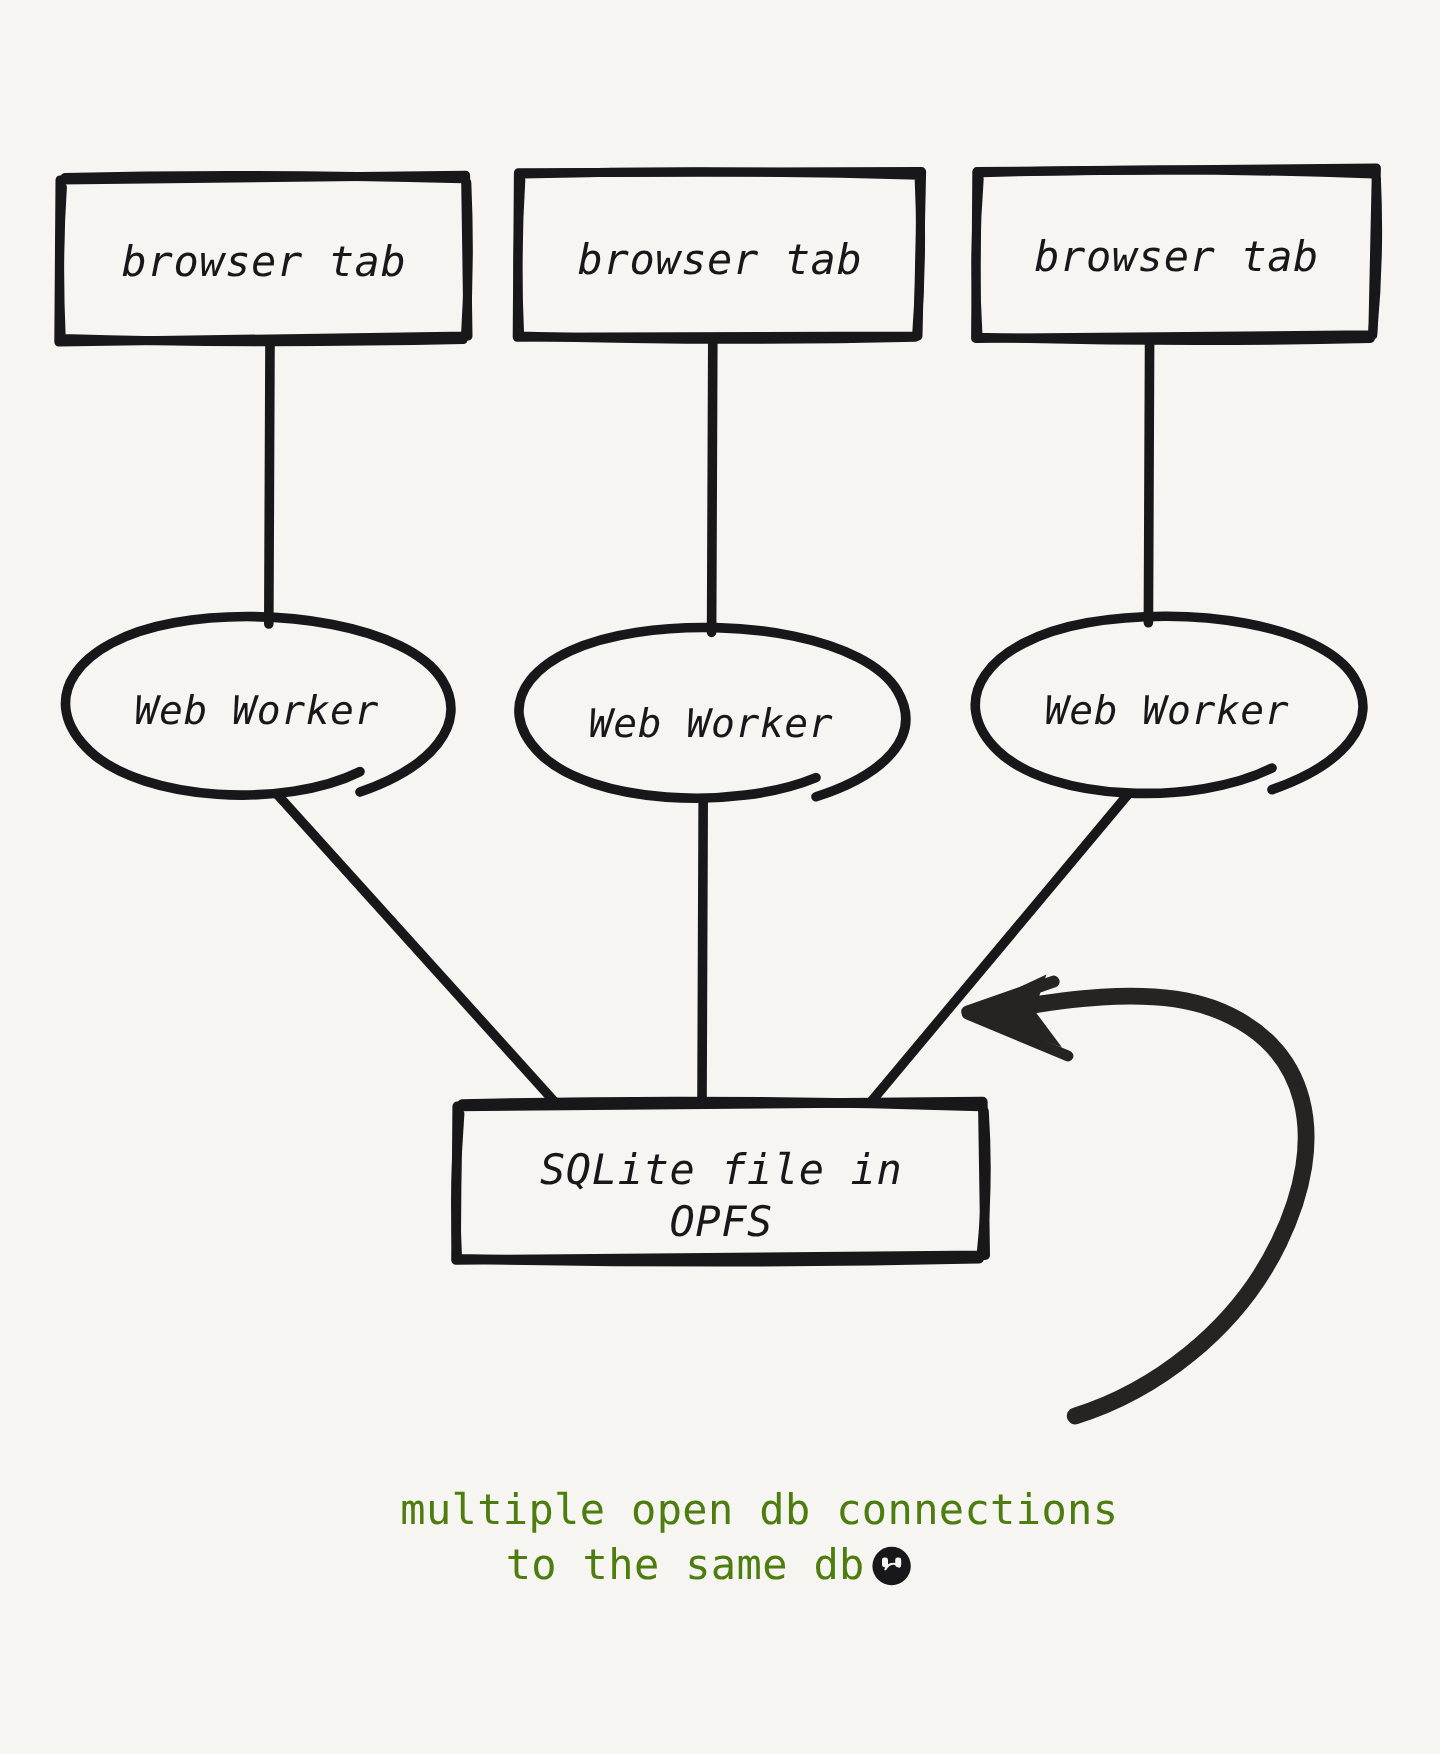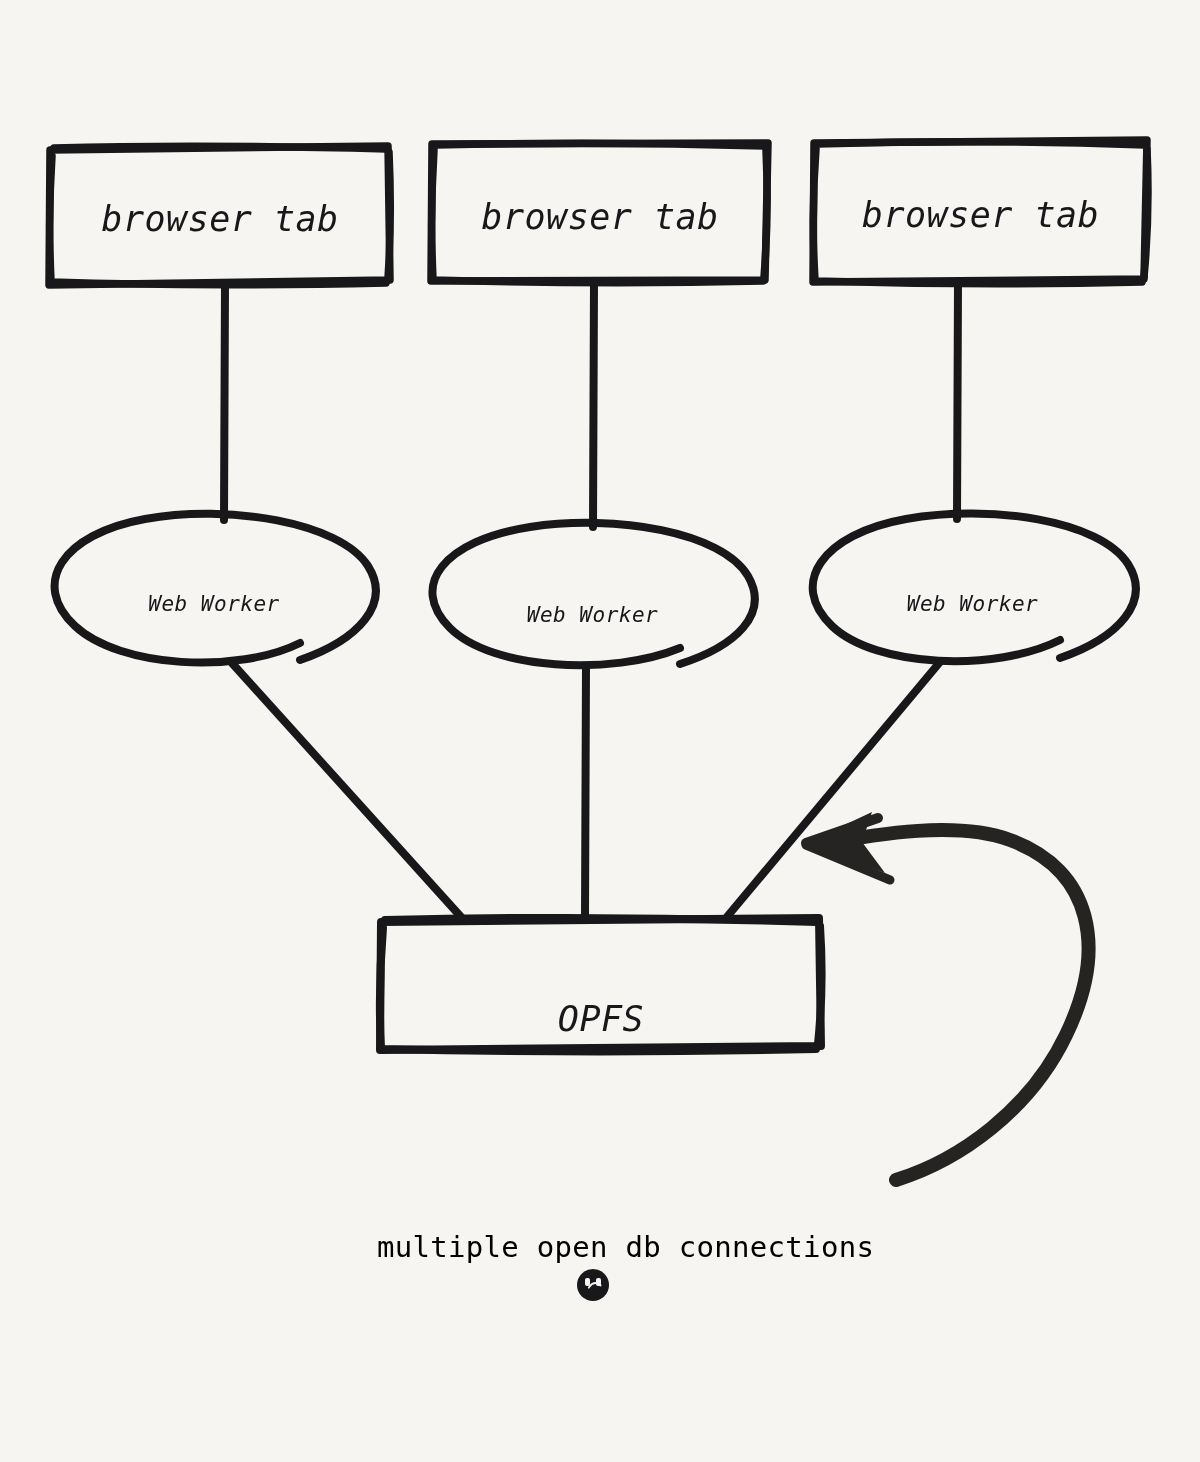--- a/index.html
+++ b/index.html
@@ -34,31 +34,30 @@
     white-space: pre;
     line-height: 1.22;
     letter-spacing: 0.5px;
     pointer-events: none;
     font-style: italic;
   }
   .tab-label {
     font-size: 35px;
   }
   .worker-label {
-    font-size: 21px;
-    margin-top: 20px;
+    font-size: 33px;
   }
   .store-label {
     font-size: 35px;
   }
   .caption {
     position: absolute;
     font-family: "DejaVu Sans Mono", "Liberation Mono", monospace;
-    font-size: 29px;
-    color: #000000;
+    font-size: 35px;
+    color: #4d7c0f;
     text-align: center;
     white-space: pre;
     line-height: 1.32;
     letter-spacing: 0.3px;
   }
   .sad-face {
     display: inline-block;
     width: 32px;
     height: 32px;
     border-radius: 50%;
@@ -162,19 +161,19 @@
   </svg>
 
   <div class="node-label tab-label" style="left:50px; top:198px; width:340px;">browser tab</div>
   <div class="node-label tab-label" style="left:432px; top:196px; width:336px;">browser tab</div>
   <div class="node-label tab-label" style="left:814px; top:194px; width:333px;">browser tab</div>
 
   <div class="node-label worker-label" style="left:55px; top:572px; width:318px;">Web Worker</div>
   <div class="node-label worker-label" style="left:435px; top:583px; width:315px;">Web Worker</div>
   <div class="node-label worker-label" style="left:815px; top:572px; width:315px;">Web Worker</div>
 
-  <div class="node-label store-label" style="left:381px; top:955px; width:440px;"><br><span>OPFS</span></div>
+  <div class="node-label store-label" style="left:381px; top:955px; width:440px;"><span>SQLite file in</span><br><span>OPFS</span></div>
 
   <div class="caption" style="left:180px; top:1190px; width:820px;">
-    <span>multiple open db connections</span><br><span class="sad-face"><span class="eye left"></span><span class="eye right"></span><span class="mouth"></span></span>
+    <span>multiple open db connections</span><br><span>to the same db</span><span class="sad-face"><span class="eye left"></span><span class="eye right"></span><span class="mouth"></span></span>
   </div>
 
 </div>
 
 </body></html>

